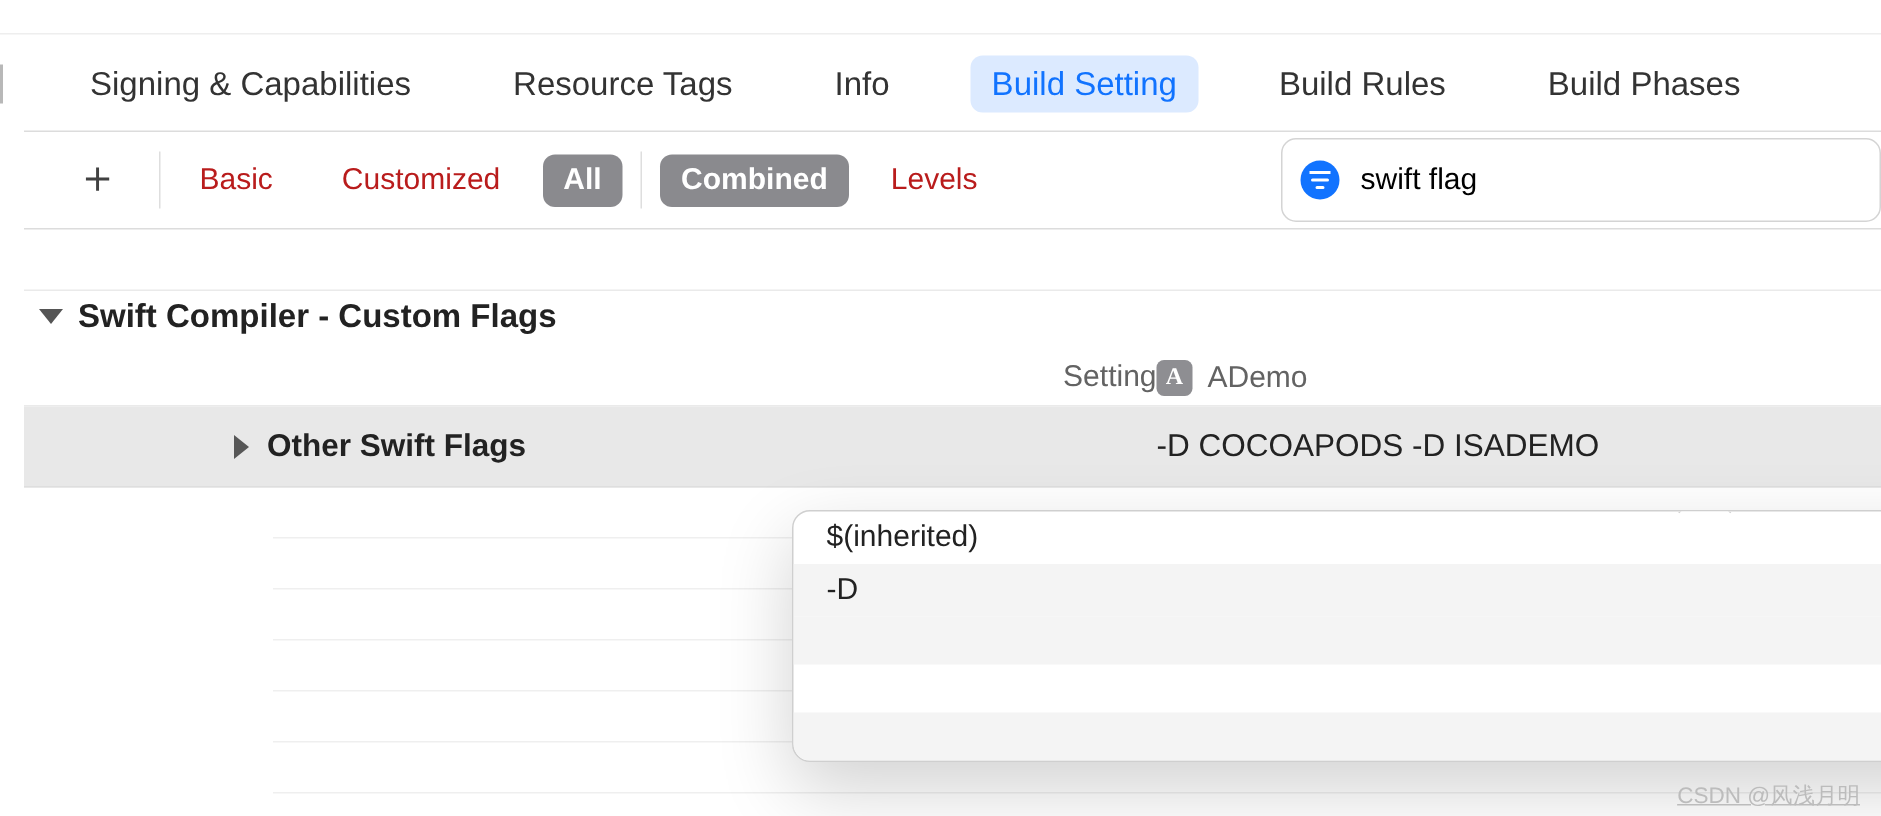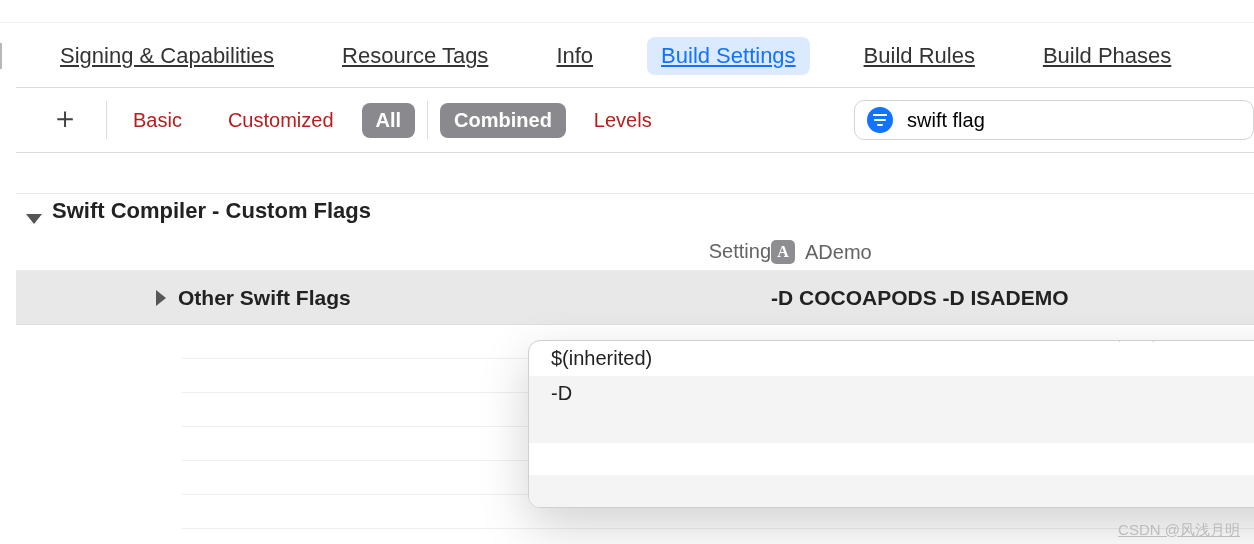--- a/index.html
+++ b/index.html
@@ -23,21 +23,20 @@
     border-top: 1px solid #eee;
     margin-top: 22px;
   }
   .tab-bar .tab {
     font-size: 22px;
     color: #333;
     padding: 6px 14px;
     border-radius: 8px;
     white-space: nowrap;
     cursor: pointer;
-    text-decoration: underline;
   }
   .tab-bar .tab.active {
     background: #dceaff;
     color: #1173ff;
   }
   .tab-bar .vbar {
     width: 2px;
     height: 26px;
     background: #b8b8b8;
     margin-right: 4px;
@@ -77,21 +76,21 @@
     background: #8a8a8e;
     color: #fff;
     font-weight: bold;
   }
   .search-wrap {
     margin-left: auto;
     display: flex;
     align-items: center;
     border: 1px solid #d4d4d4;
     border-radius: 10px;
-    height: 40px;
+    height: 56px;
     padding: 0 12px;
     min-width: 400px;
   }
   .filter-icon {
     width: 26px; height: 26px;
     border-radius: 50%;
     background: #1173ff;
     display: flex; align-items: center; justify-content: center;
     margin-right: 14px;
     flex: none;
@@ -105,21 +104,21 @@
     background: transparent;
   }
 
   
   .section-area {
     margin-left: 16px;
     padding-top: 40px;
   }
   .section-hdr {
     display: flex;
-    align-items: flex-end;
+    align-items: center;
     gap: 10px;
     padding: 4px 8px 10px 8px;
     border-top: 1px solid #eaeaea;
   }
   .chevron-down {
     width: 0; height: 0;
     border-left: 8px solid transparent;
     border-right: 8px solid transparent;
     border-top: 10px solid #555;
     margin-left: 2px;
@@ -178,21 +177,21 @@
   }
   .chevron-right {
     width: 0; height: 0;
     border-top: 8px solid transparent;
     border-bottom: 8px solid transparent;
     border-left: 10px solid #575757;
     margin-right: 12px;
   }
   .setting-row .row-right {
     flex: 1;
-    font-weight: 700;
+    font-weight: 400;
     font-size: 21px;
   }
 
   .empty-rows { margin-left: 166px; }
   .empty-rows .er {
     height: 34px;
     border-bottom: 1px solid #efefef;
   }
 
   
@@ -237,21 +236,21 @@
   }
 </style>
 </head>
 <body>
 
 <div class="tab-bar">
   <span class="vbar"></span>
   <span class="tab">Signing &amp; Capabilities</span>
   <span class="tab">Resource Tags</span>
   <span class="tab">Info</span>
-  <span class="tab active">Build Settings</span>
+  <span class="tab active">Build Setting</span>
   <span class="tab">Build Rules</span>
   <span class="tab">Build Phases</span>
 </div>
 
 <div class="tool-row">
   <span class="plus">＋</span>
   <span class="sep"></span>
 
   <span class="seg-btn">Basic</span>
   <span style="width:18px"></span>

